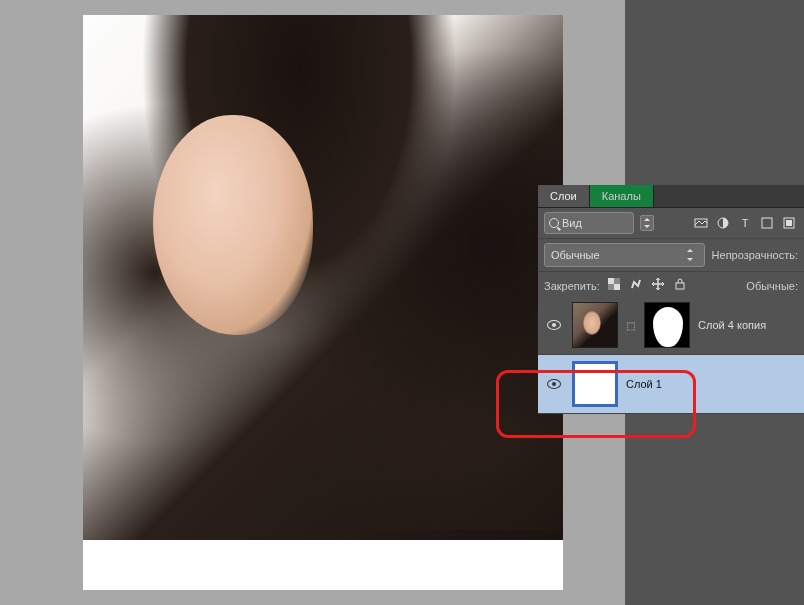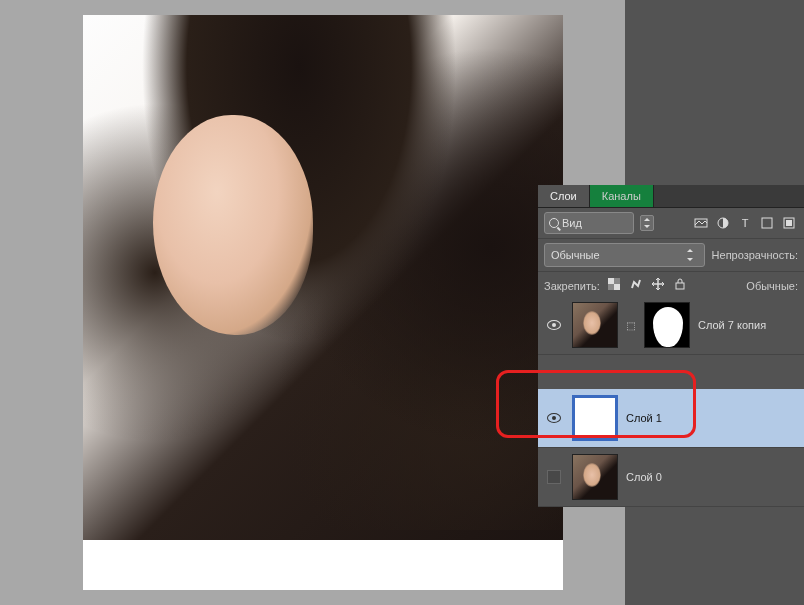--- a/index.html
+++ b/index.html
@@ -30,21 +30,21 @@
 
 .blend-select { flex: 1; background: #6a6a6a; border: 1px solid #888; border-radius: 3px; padding: 3px 6px; color: #ddd; display: flex; align-items: center; justify-content: space-between; text-align: right; }
 .opacity-label { color: #ccc; margin-left: 3px; text-align: center; }
 
 .lock-row { display: flex; align-items: flex-end; padding: 4px 6px; background: #535353; gap: 6px; color: #ccc; }
 .lock-icons { display: flex; gap: 6px; align-items: center; }
 .lock-ico { width: 16px; height: 16px; display: inline-flex; align-items: center; justify-content: center; }
 
 .layers { background: #535353; }
 .layer-row { display: flex; align-items: center; padding: 6px; border-bottom: 1px solid #444; gap: 8px; min-height: 56px; }
-.layer-row.selected { background: #b3cae6; margin-top: 34px; }
+.layer-row.selected { background: #b3cae6; }
 .vis-col { width: 20px; display: flex; justify-content: center; }
 .eye-icon { width: 14px; height: 10px; border: 1.5px solid #333; border-radius: 70% 70% 70% 70%; position: relative; }
 .eye-icon::after { content:''; position:absolute; left:4px; top:2px; width:4px; height:4px; background:#333; border-radius:50%; }
 .eye-icon.light { border-color:#ddd; }
 .eye-icon.light::after { background:#ddd; }
 .eye-empty { width:14px; height:14px; border:1px solid #666; background:#484848; }
 
 .thumb { width: 46px; height: 46px; border: 1px solid #222; background: #888; position: relative; }
 .thumb.photo-thumb { background: linear-gradient(135deg,#8a7460 0%, #6a5448 40%, #1a1210 60%); }
 .thumb.photo-thumb::after { content:''; position:absolute; left:10px; top:8px; width:18px; height:24px; background: radial-gradient(ellipse,#e8c0a8 0%, #d4a888 60%, transparent 75%); border-radius:50%; }
@@ -157,35 +157,28 @@
 
   <div class="layers">
 
     <div class="layer-row">
       <div class="vis-col">
           <span class="eye-icon light"></span>
         </div>
       <div class="thumb photo-thumb"></div>
       <div class="link-icon">⬚</div>
       <div class="thumb mask-thumb"></div>
-      <span class="layer-name">Слой 7 копия</span>
+      <span class="layer-name">Слой 4 копия</span>
     </div>
 
     <div class="layer-row selected">
       <div class="vis-col">
           <span class="eye-icon"></span>
         </div>
       <div class="thumb white-thumb"></div>
       <span class="layer-name">Слой 1</span>
     </div>
 
-    <div class="layer-row">
-      <div class="vis-col">
-          <span class="eye-empty"></span>
-        </div>
-      <div class="thumb photo-thumb"></div>
-      <span class="layer-name">Слой 0</span>
-    </div>
 
   </div>
 </div>
 
 <div class="highlight-box hb1"></div>
 
 </body></html>

